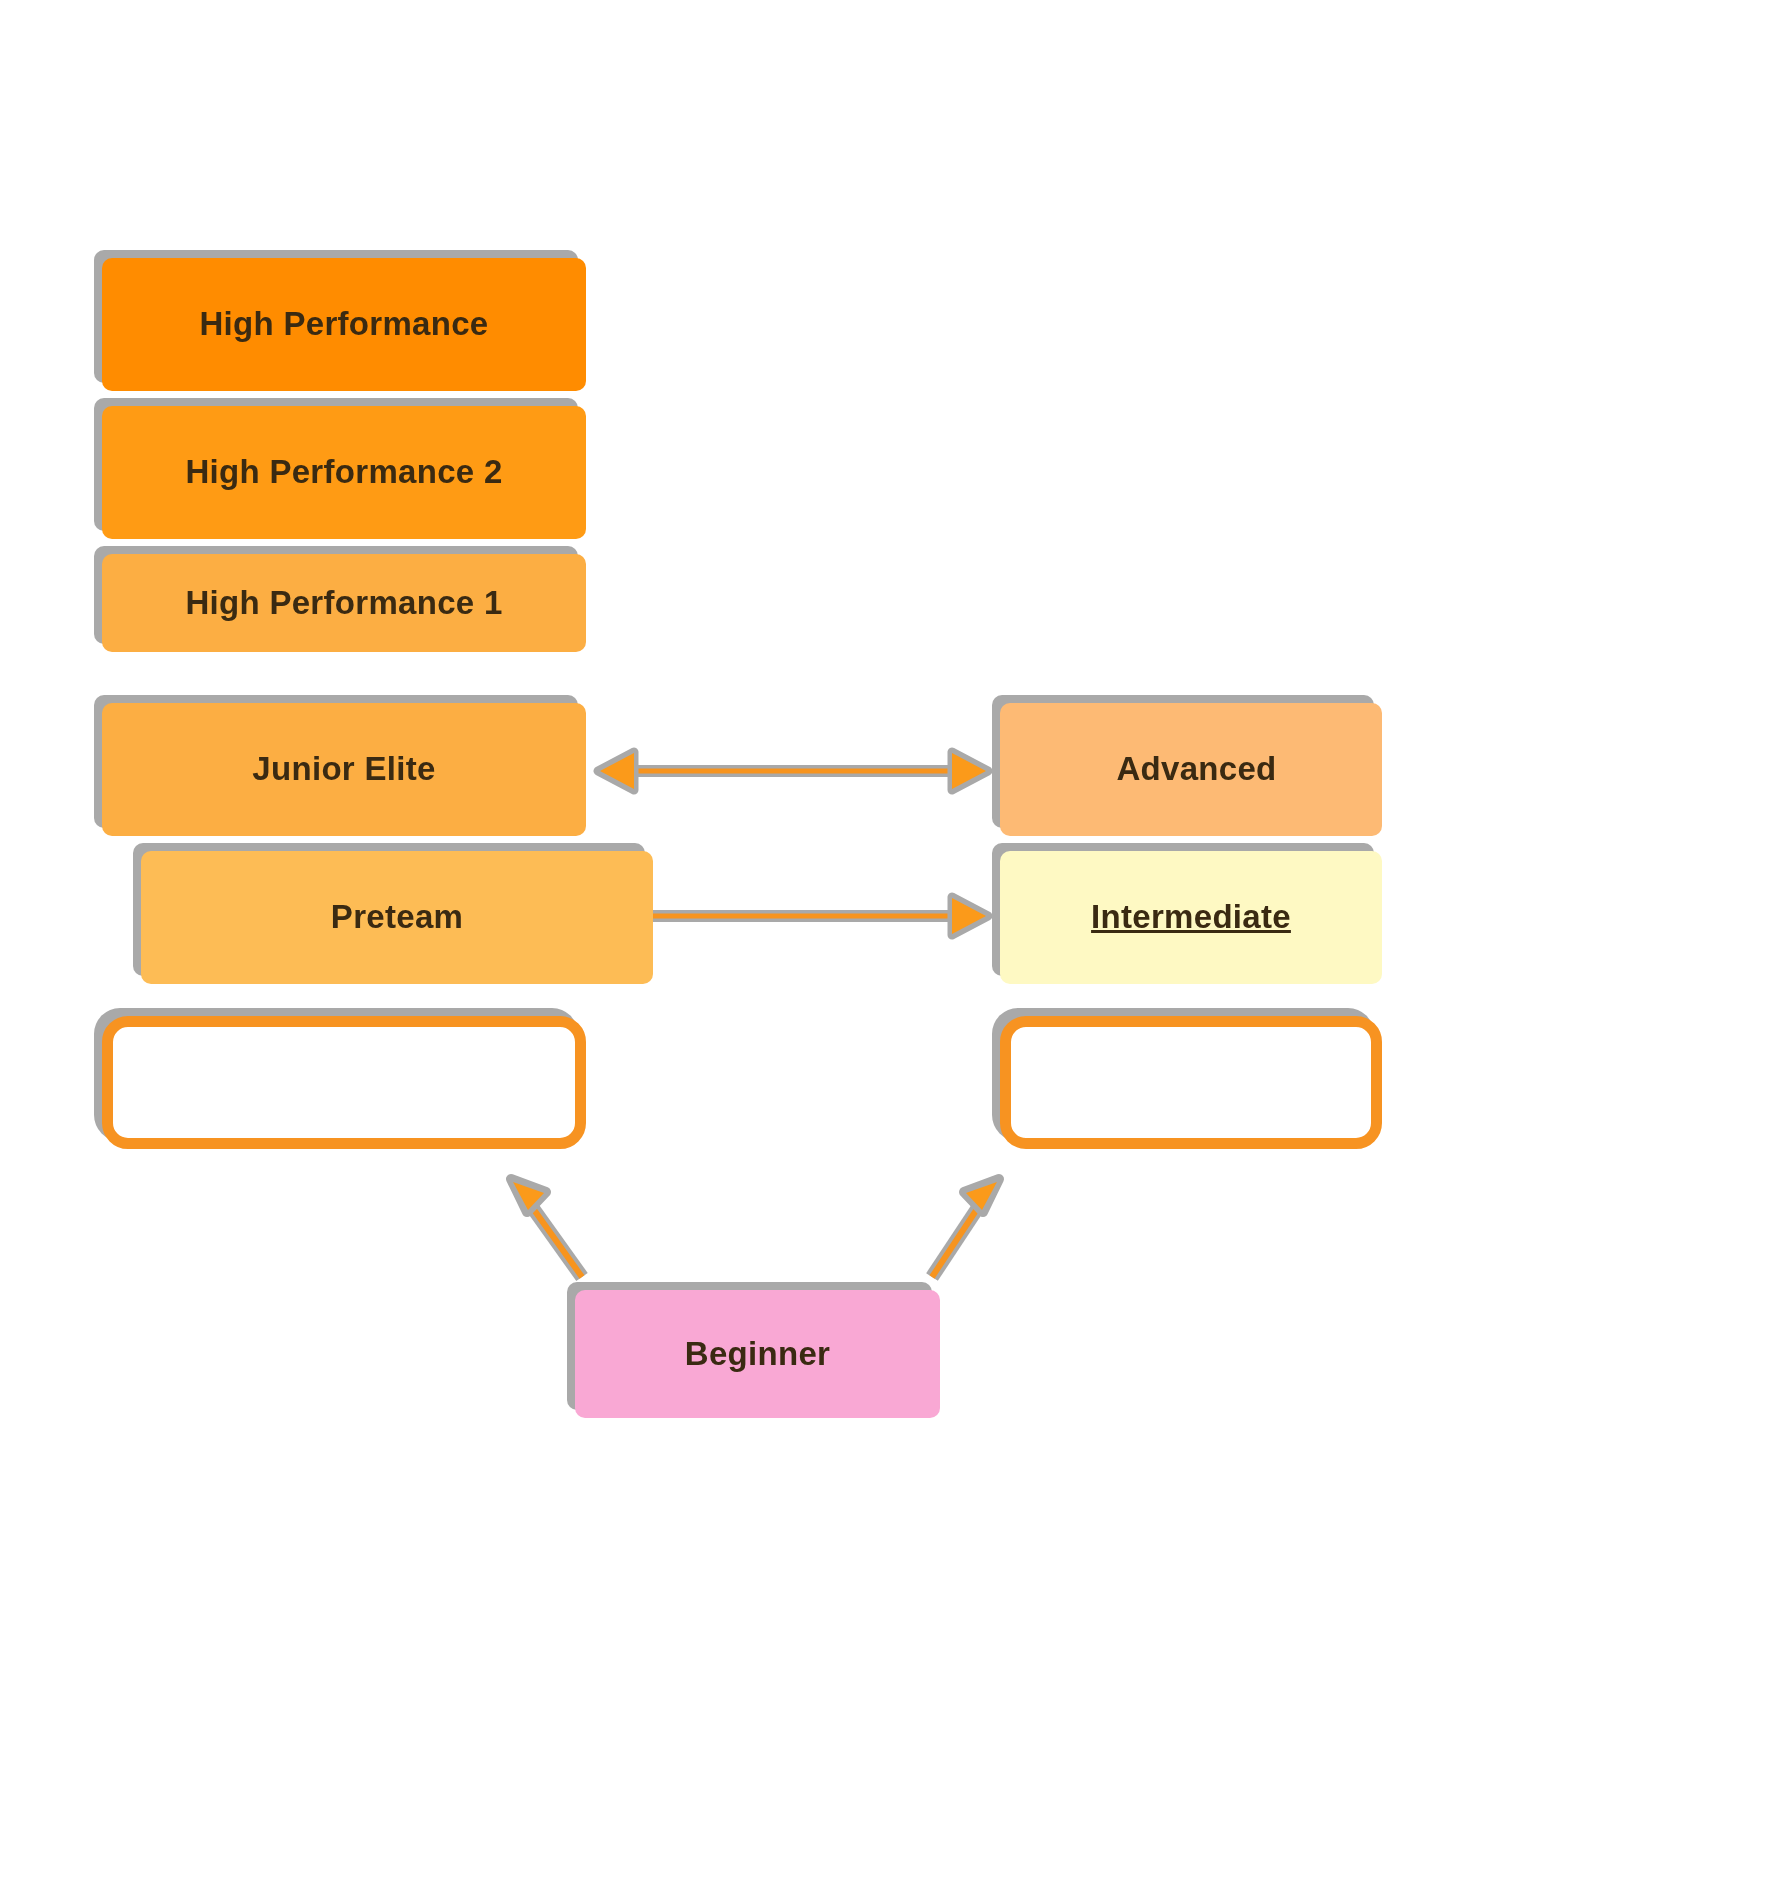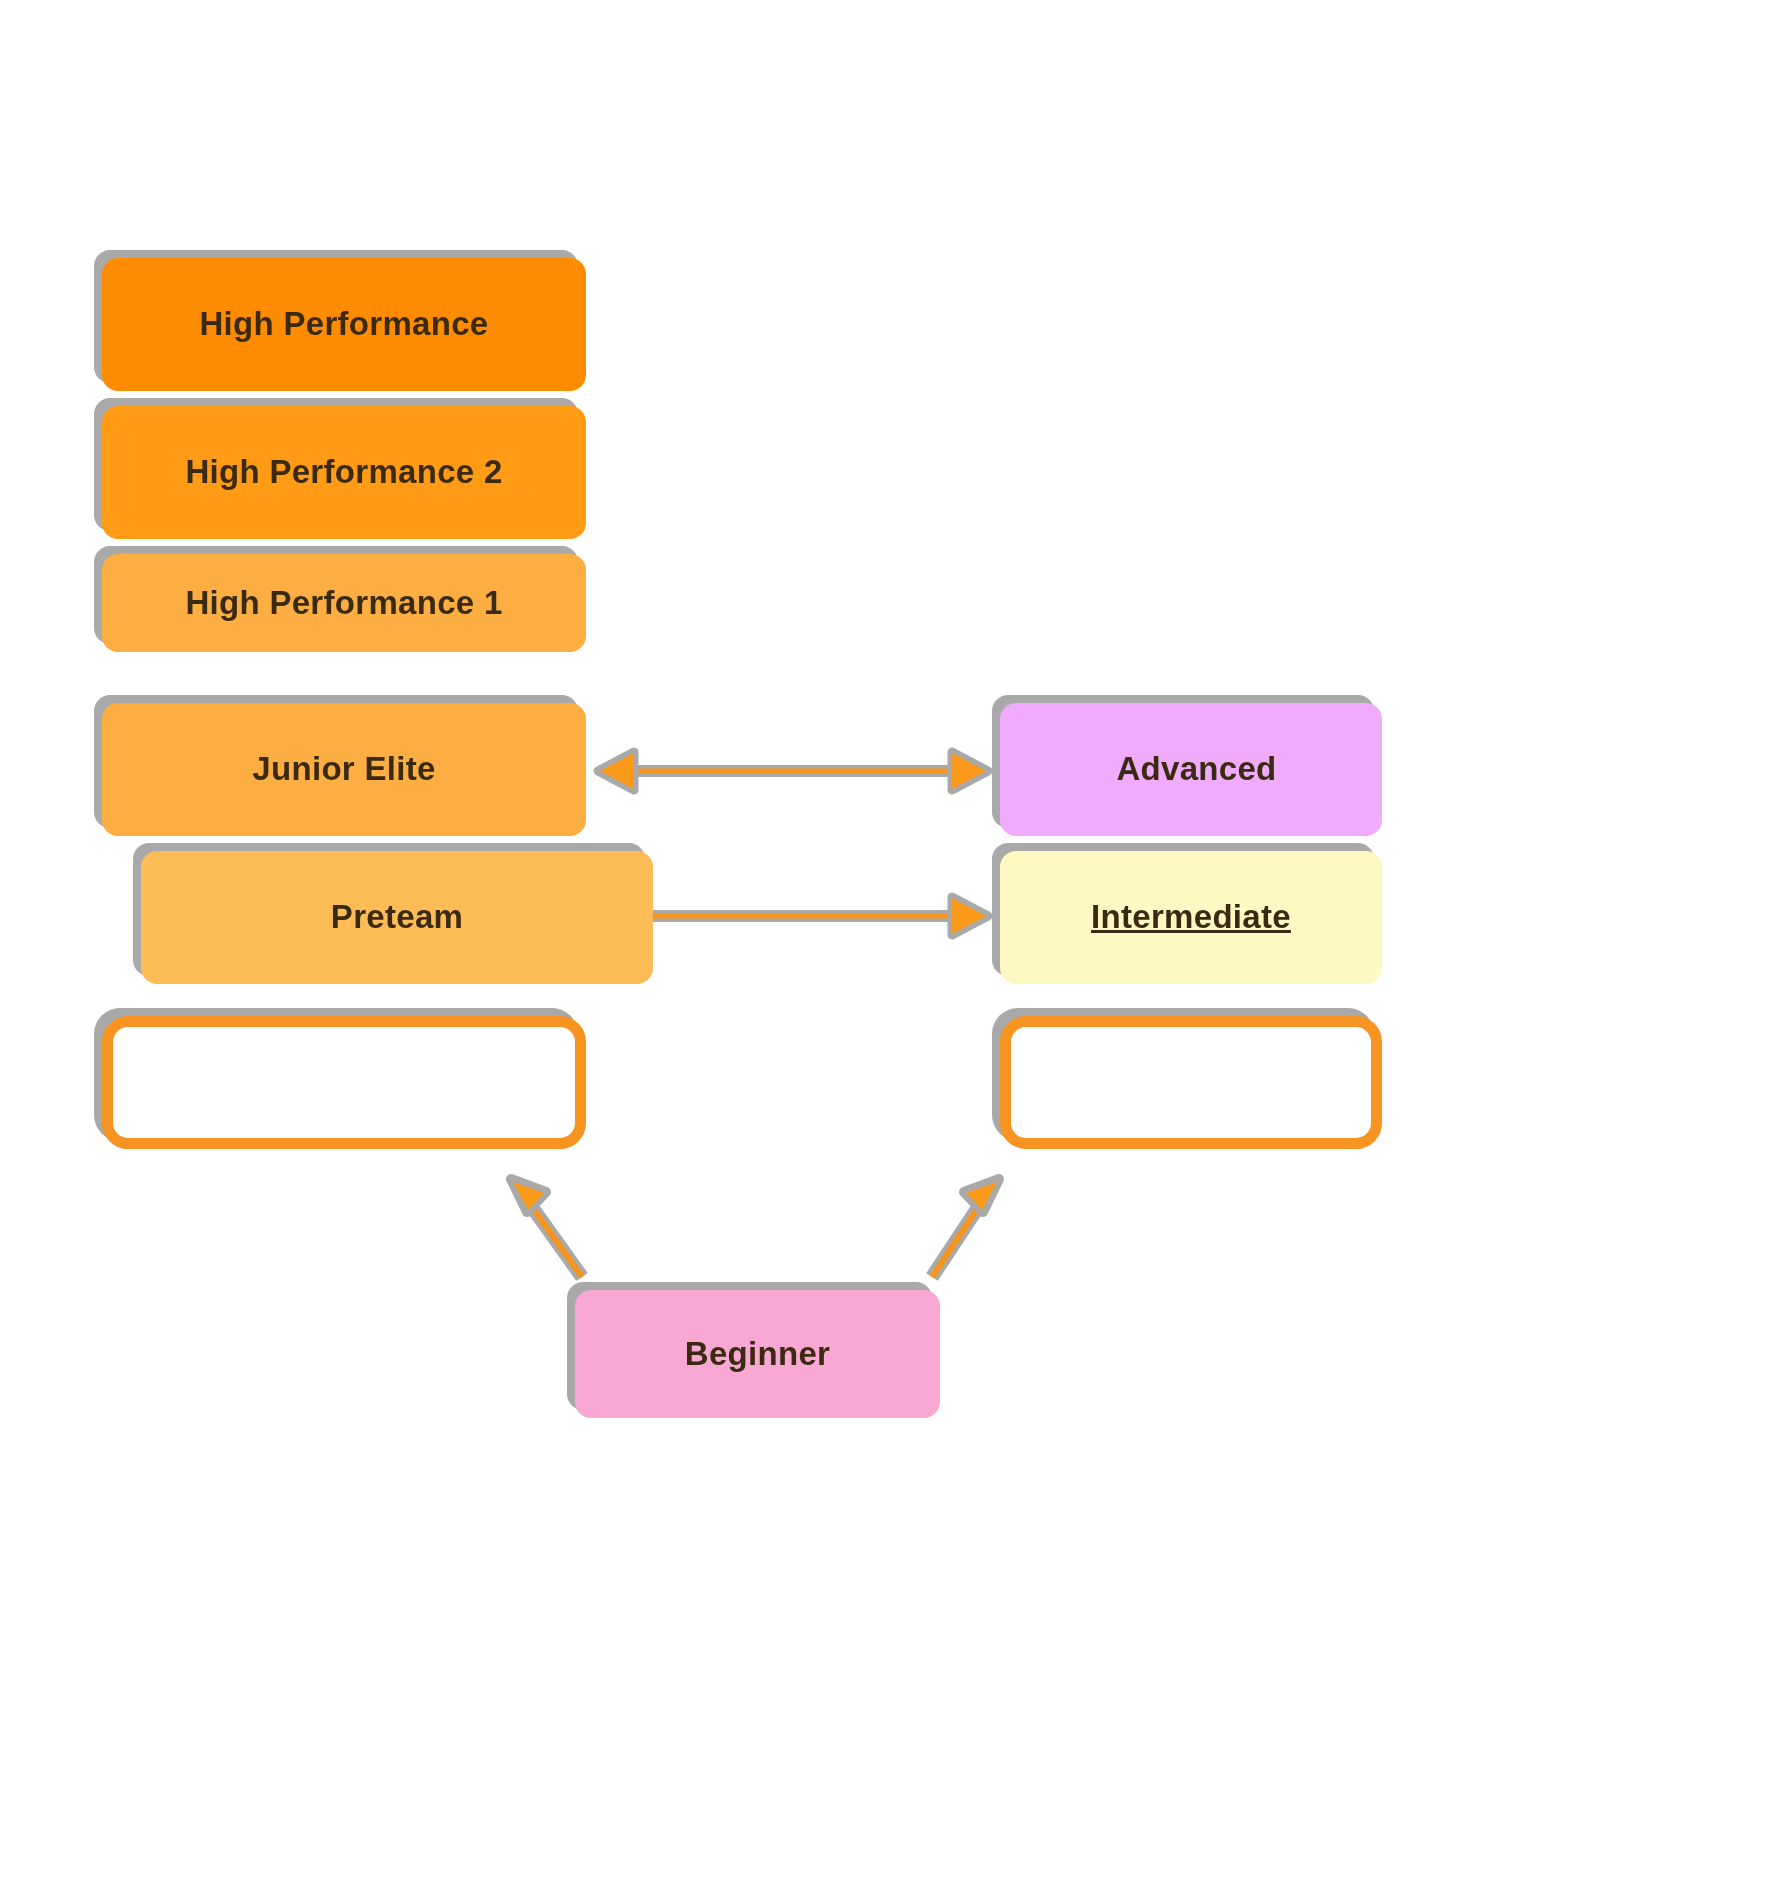--- a/index.html
+++ b/index.html
@@ -18,21 +18,21 @@
   #canvas {
     position: absolute;
     inset: 0;
     width: 1768px;
     height: 1885px;
   }
 
   .node {
     position: absolute;
     box-sizing: border-box;
-    border-radius: 16px;
+    border-radius: 10px;
     display: flex;
     align-items: center;
     justify-content: center;
     color: #3a2a12;
     font-weight: bold;
     letter-spacing: 0.3px;
     line-height: 1.1;
     text-align: center;
     
     box-shadow: -8px -8px 0 0 #a9a9a9;
@@ -114,21 +114,21 @@
   </div>
 
   <div class="node" style="left:102px; top:851px; width:512px; height:133px; background:#FDBC55; font-size:33px;margin-left:39px;">
     <span>Preteam</span>
   </div>
 
   <div class="node empty" style="left:102px; top:1016px; width:484px; height:133px; font-size:33px;">
     <span></span>
   </div>
 
-  <div class="node" style="left:1000px; top:703px; width:382px; height:133px; background:#f0abfc; font-size:33px;padding-left:11px;">
+  <div class="node" style="left:1000px; top:703px; width:382px; height:133px; background:#fdba74; font-size:33px;padding-left:11px;">
     <span>Advanced</span>
   </div>
 
   <div class="node" style="left:1000px; top:851px; width:382px; height:133px; background:#fef9c3; font-size:33px;text-decoration:underline;">
     <span>Intermediate</span>
   </div>
 
   <div class="node empty" style="left:1000px; top:1016px; width:382px; height:133px; font-size:33px;">
     <span></span>
   </div>

